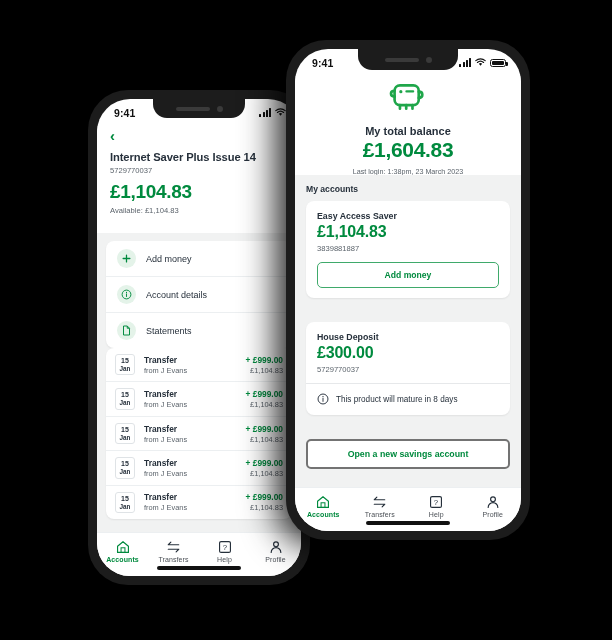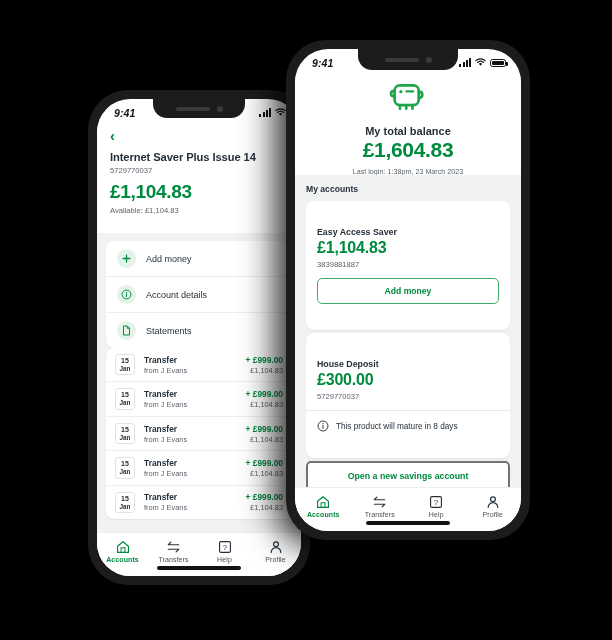--- a/index.html
+++ b/index.html
@@ -20,21 +20,21 @@
 
   .notch { position:absolute; left:50%; transform:translateX(-50%); top:0;
            background:#1c1c1c; border-bottom-left-radius:14px; border-bottom-right-radius:14px;
            display:flex; align-items:center; justify-content:center; gap:7px; z-index:20; }
   .phone.front .notch { width:100px; height:21px; }
   .phone.back  .notch { width:92px;  height:19px; }
   .notch .speaker { width:34px; height:4px; border-radius:3px; background:#3a3a3a; }
   .notch .cam { width:6px; height:6px; border-radius:50%; background:#3a3a3a; }
 
   .statusbar { position:relative; height:27px; display:flex; align-items:center;
-               justify-content:space-between; padding:0 15px 0 17px; z-index:15;font-style:italic; }
+               justify-content:space-between; padding:0 15px 0 17px; z-index:15; }
   .sb-time { font-size:10.5px; font-weight:bold; color:#111; letter-spacing:.1px; }
   .sb-icons { display:flex; align-items:center; gap:4px; }
   .bars { display:flex; align-items:flex-end; gap:1.2px; height:9px; }
   .bars i { display:block; width:2px; background:#111; border-radius:.5px; }
   .bars i:nth-child(1){height:3px;} .bars i:nth-child(2){height:5px;}
   .bars i:nth-child(3){height:7px;} .bars i:nth-child(4){height:9px;}
   .batt { width:16px; height:8px; border:1.2px solid #111; border-radius:2.5px;
           position:relative; }
   .batt::after{ content:""; position:absolute; right:-3px; top:2px; width:1.6px;
                 height:4px; background:#111; border-radius:0 1px 1px 0; }
@@ -55,21 +55,21 @@
   .f-hero { background:#fff; text-align:center; padding:4px 0 14px; }
   .f-hero .logo { margin:0 auto 7px; width:40px; height:34px; }
   .f-hero .htitle { font-size:11px; font-weight:bold; color:#26303b; }
   .f-hero .hbal { font-size:21px; font-weight:bold; color:#008a3e; margin-top:1px;
                   letter-spacing:-.3px; }
   .f-hero .hlogin { font-size:7.2px; color:#5b636b; margin-top:5px; }
 
   .f-body { background:#f1f2f2; position:absolute; left:0; right:0; top:126px; bottom:44px;
             padding:9px 11px 0; overflow:hidden; }
   .f-seclabel { font-size:8.6px; font-weight:bold; color:#26303b; margin-bottom:7px; }
-  .card { background:#fff; border-radius:8px; padding:26px 11px; margin-bottom:3px;
+  .card { background:#fff; border-radius:8px; padding:10px 11px; margin-bottom:24px;
           box-shadow:0 1px 2px rgba(0,0,0,.07); }
   .acct-name { font-size:8.8px; font-weight:bold; color:#26303b; }
   .acct-bal  { font-size:16px; font-weight:bold; color:#008a3e; margin-top:2px;
                letter-spacing:-.2px; }
   .acct-num  { font-size:7.6px; color:#5b636b; margin-top:3px; }
   .btn-outline { display:block; width:100%; margin-top:9px; padding:7px 0;
                  border:1px solid #3faa6b; border-radius:5px; background:#fff;
                  color:#008a3e; font-size:8.6px; font-weight:bold; text-align:center;
                  font-family:inherit; cursor:pointer; }
   .maturity { display:flex; align-items:center; gap:7px; border-top:1px solid #e6e8ea;

